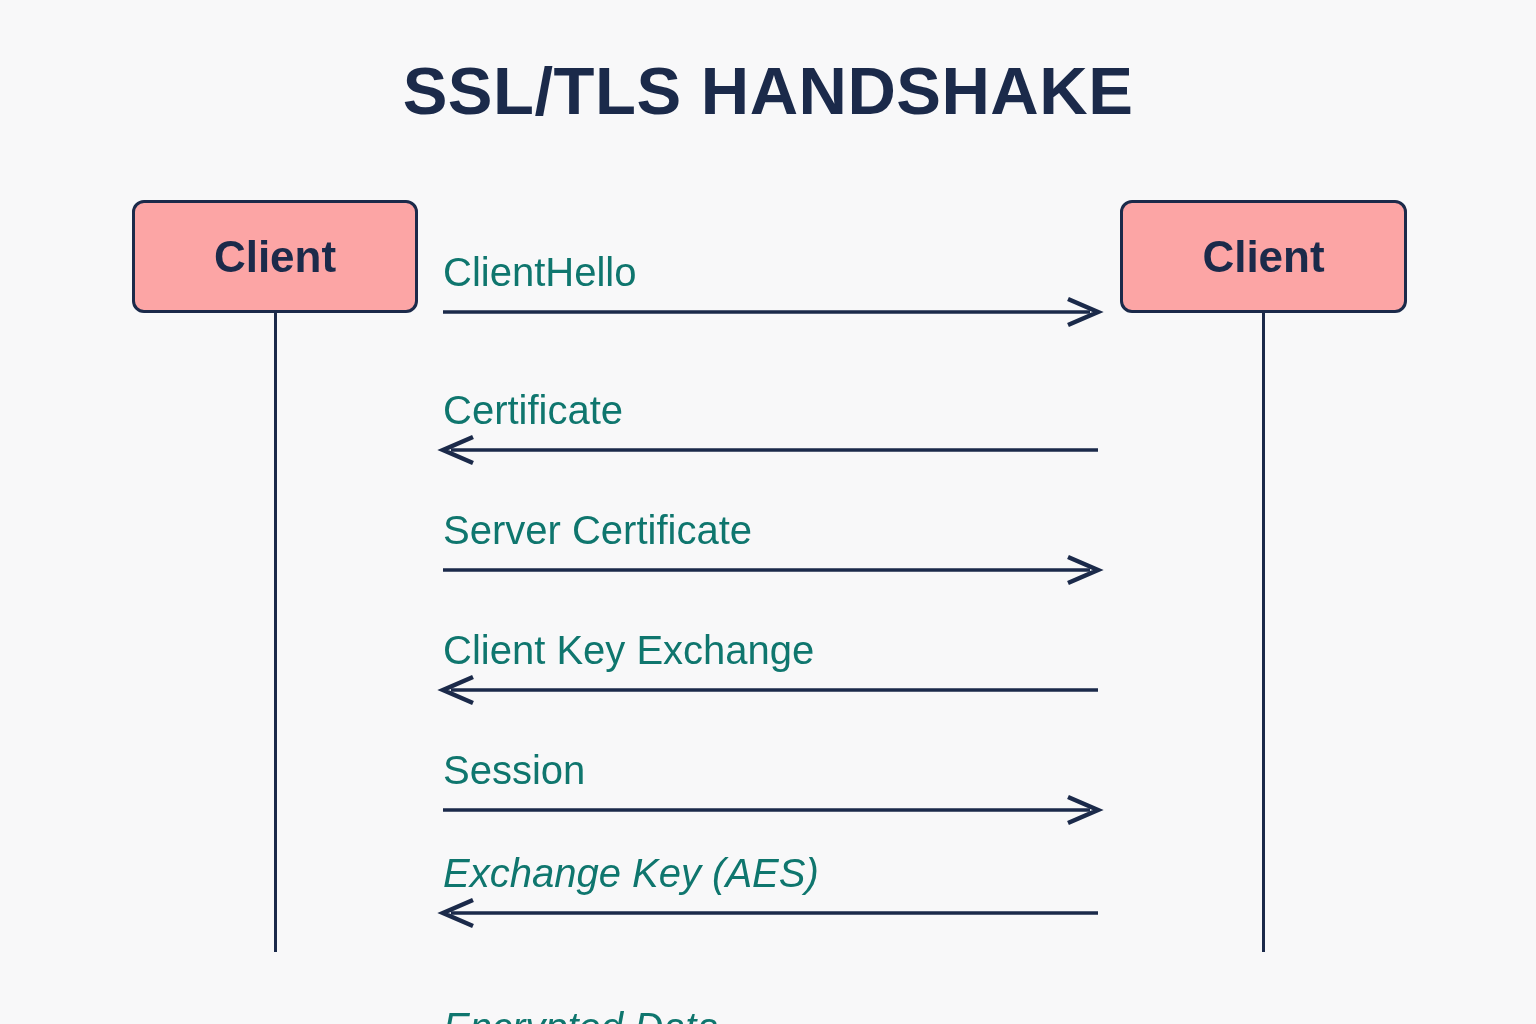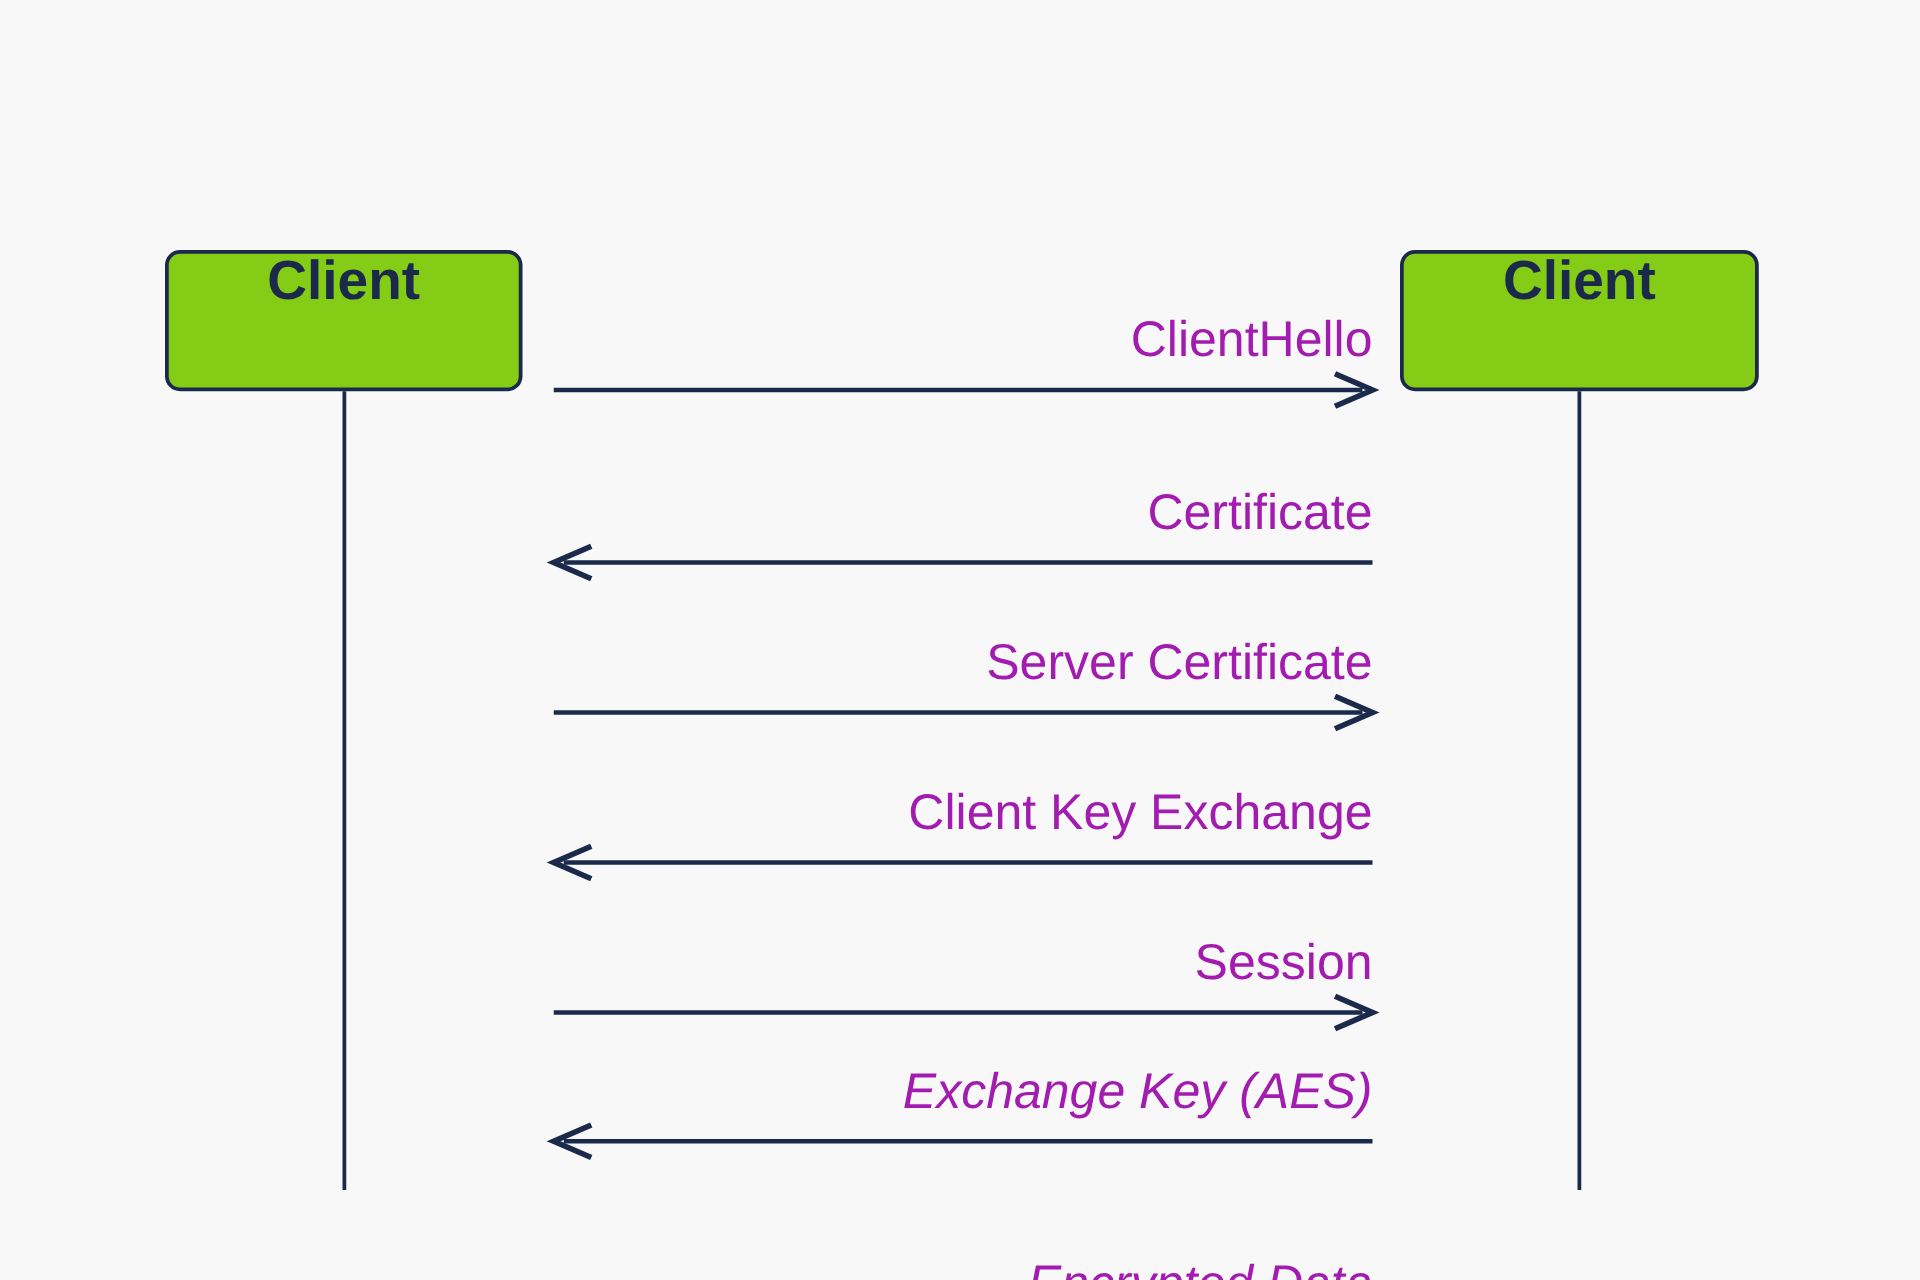--- a/index.html
+++ b/index.html
@@ -34,23 +34,24 @@
     white-space: nowrap;
   }
 
   
   .actor-box {
     position: absolute;
     top: 200px;
     height: 113px;
     border: 3px solid #1b2a4a;
     border-radius: 12px;
-    background: #84cc16;
+    background: #fca5a5;
     box-sizing: border-box;
     display: flex;
+    align-items: center;
     justify-content: center;
   }
   .actor-box .actor-label {
     font-size: 44px;
     font-weight: bold;
     color: #1b2a4a;
     line-height: 1;
   }
   #actor-client { left: 132px; width: 286px; }
   #actor-server { left: 1120px; width: 287px; }
@@ -71,23 +72,23 @@
     position: absolute;
     left: 443px;
     width: 655px;
     height: 0;
   }
   .message .msg-label {
     position: absolute;
     left: 0;
     width: 655px;
     bottom: 18px;
-    text-align: right;
+    text-align: left;
     font-size: 40px;
-    color: #a21caf;
+    color: #0f766e;
     line-height: 1.1;
     white-space: nowrap;
   }
   .message.italic .msg-label {
     font-style: italic;
   }
   .message .msg-arrow {
     position: absolute;
     left: 0;
     top: 0;
@@ -102,20 +103,21 @@
     bottom: -44px;
   }
 
   svg { display: block; }
 </style>
 </head>
 <body>
 
 <div id="diagram">
 
+  <div class="title">SSL/TLS HANDSHAKE</div>
 
   <div class="actor-box" id="actor-client">
     <span class="actor-label">Client</span>
   </div>
 
   <div class="actor-box" id="actor-server">
     <span class="actor-label">Client</span>
   </div>
 
   <div class="lifeline" id="lifeline-client"></div>

